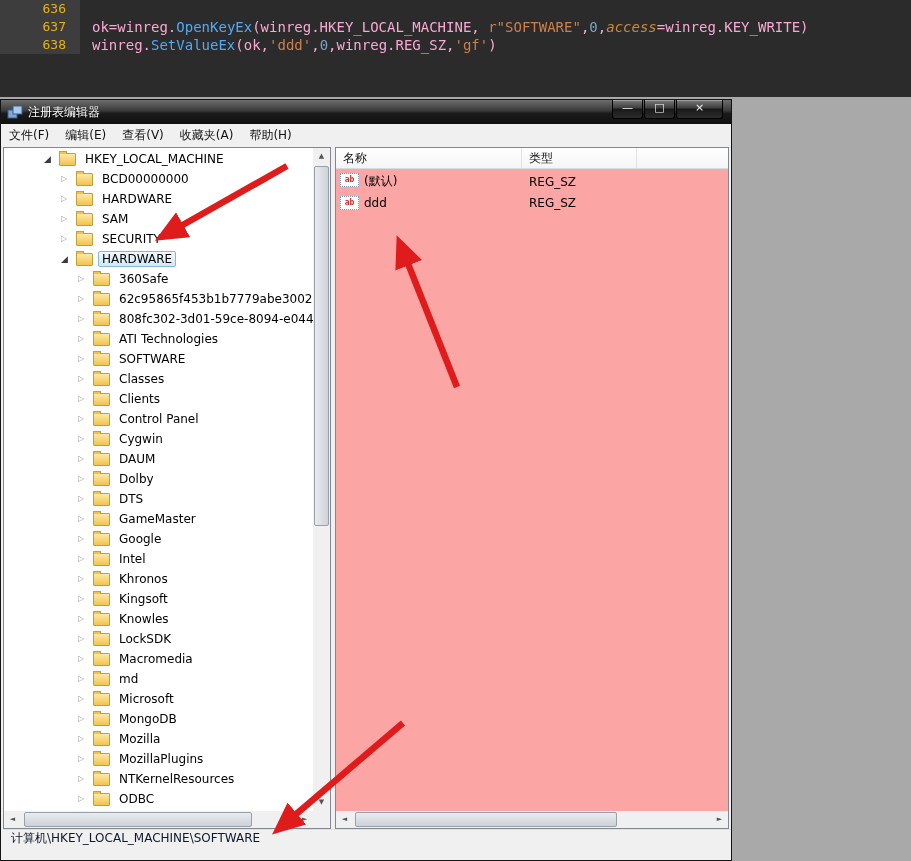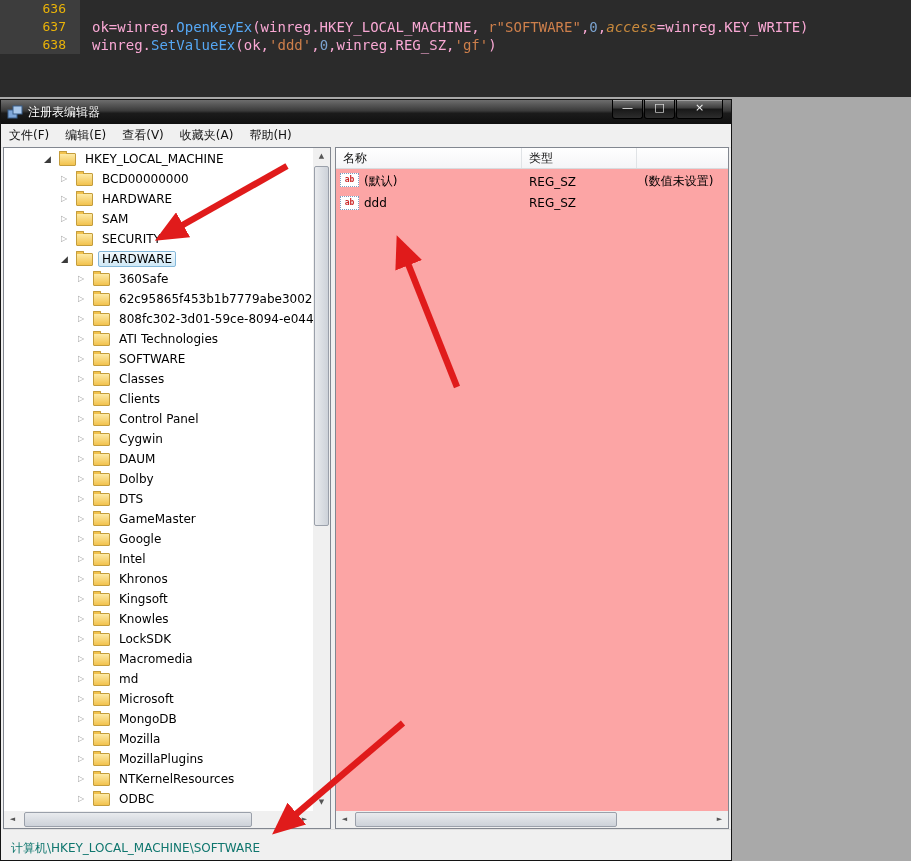--- a/index.html
+++ b/index.html
@@ -79,22 +79,22 @@
   .hcol2{flex:1;border-right:none;}
   .list-rows{position:absolute;top:20px;left:0;right:0;bottom:17px;padding-top:3px;overflow:hidden;}
   .lrow{display:flex;align-items:center;height:21px;font-size:12px;color:#000;}
   .lcell{box-sizing:border-box;padding-left:7px;display:flex;align-items:flex-start;overflow:hidden;white-space:nowrap;}
   .lcell.hcol0{padding-left:4px;}
   .val-icon{width:17px;height:12px;flex:none;margin-right:5px;background:#fff;border:1px dotted #7d9cc0;
             color:#cc2a2a;font-weight:bold;font-size:8px;line-height:11px;text-align:center;
             font-family:"DejaVu Sans Mono","Liberation Mono",monospace;}
 
   .statusbar{position:absolute;left:2px;right:0;top:729px;height:28px;background:#f0f0f0;
-             border-top:1px solid #e0e0e0;display:flex;align-items:flex-end;padding-left:8px;
-             box-sizing:border-box;font-size:12px;color:#0f766e;}
+             border-top:1px solid #e0e0e0;display:flex;align-items:flex-start;padding-left:8px;
+             box-sizing:border-box;font-size:12px;color:#0f172a;}
 
   #arrow-layer{position:absolute;left:0;top:0;pointer-events:none;z-index:60;}
 </style>
 </head>
 <body>
 
 <div class="canvas">
 
   <div class="editor">
     <div>
@@ -324,21 +324,20 @@
             <div class="hcell hcol0">名称</div>
             <div class="hcell hcol1">类型</div>
           </div>
         <div class="list-rows">
             <div class="lrow">
               <div class="lcell hcol0">
                 <span class="val-icon">ab</span>
                 <span>(默认)</span>
               </div>
               <div class="lcell hcol1">REG_SZ</div>
-              <div class="lcell hcol2">(数值未设置)</div>
             </div>
             <div class="lrow">
               <div class="lcell hcol0">
                 <span class="val-icon">ab</span>
                 <span>ddd</span>
               </div>
               <div class="lcell hcol1">REG_SZ</div>
             </div>
           </div>
 

